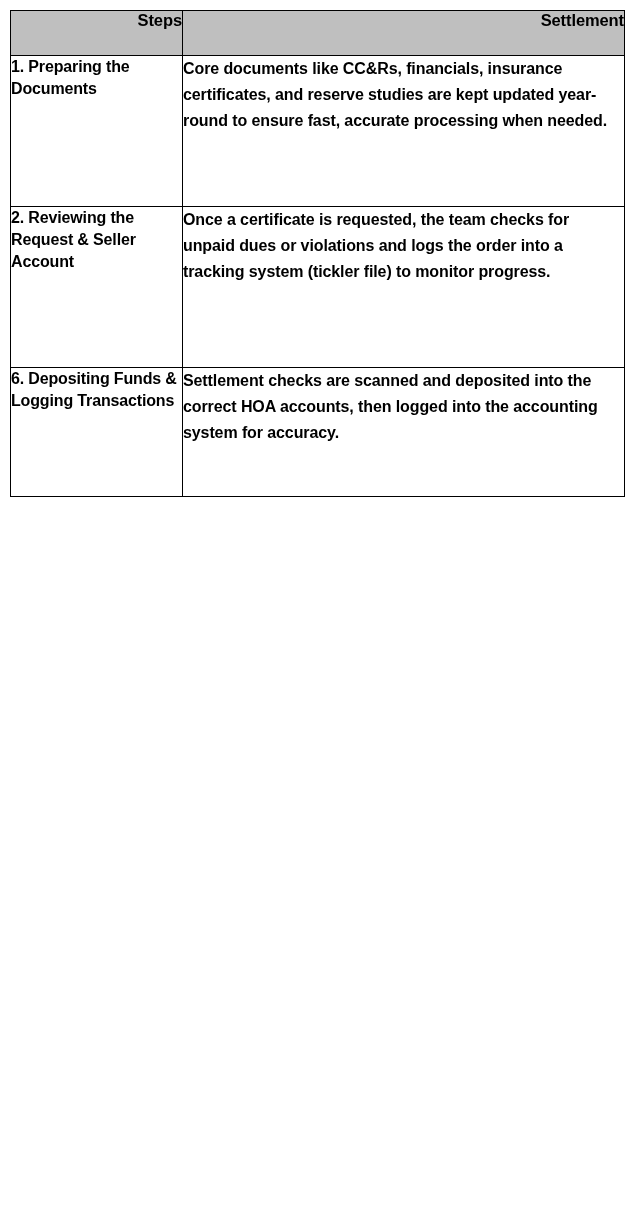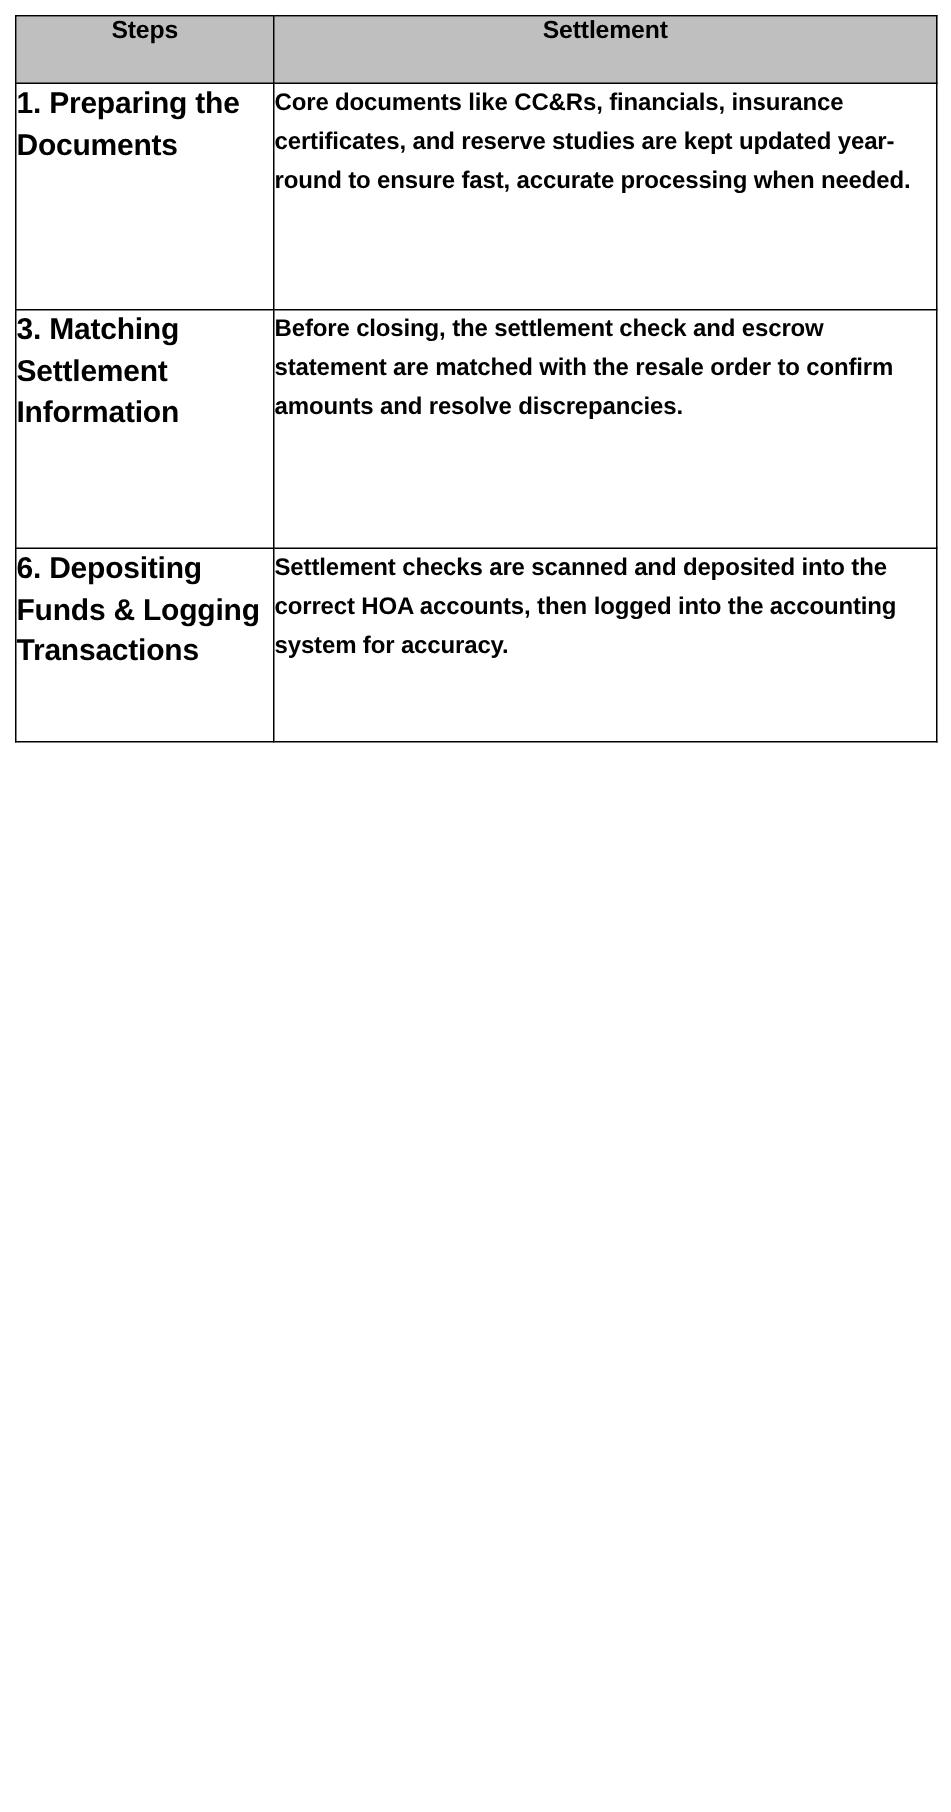--- a/index.html
+++ b/index.html
@@ -39,32 +39,32 @@
     border: 1.5px solid #000000;
     vertical-align: top;
     padding: 0;
   }
 
   
   thead th {
     background: #bfbfbf;
     height: 44px;
     padding: 0 13px;
-    text-align: center;
+    text-align: right;
     vertical-align: middle;
     font-size: 16.5px;
     font-weight: bold;
     letter-spacing: -0.1px;
     color: #000000;
   }
 
   
   td.step-cell {
     padding: 13px 12px 12px 13px;
-    font-size: 20px;
+    font-size: 16px;
     font-weight: bold;
     line-height: 1.38;
     letter-spacing: -0.15px;
   }
 
   
   td.explanation-cell {
     padding: 12px 14px 12px 13px;
     font-size: 16px;
     font-weight: bold;
@@ -106,27 +106,27 @@
 
     <tbody>
 
       <tr class="row-1">
         <td class="step-cell">1. Preparing the Documents</td>
         <td class="explanation-cell">
           <span class="expl-text">Core documents like CC&amp;Rs, financials, insurance certificates, and reserve studies are kept updated year-round to ensure fast, accurate processing when needed.</span>
         </td>
       </tr>
 
-
-      <tr class="row-3">
-        <td class="step-cell">3. Matching Settlement Information</td>
+      <tr class="row-2">
+        <td class="step-cell">2. Reviewing the Request &amp; Seller Account</td>
         <td class="explanation-cell">
-          <span class="expl-text">Before closing, the settlement check and escrow statement are matched with the resale order to confirm amounts and resolve discrepancies.</span>
+          <span class="expl-text">Once a certificate is requested, the team checks for unpaid dues or violations and logs the order into a tracking system (tickler file) to monitor progress.</span>
         </td>
       </tr>
+
 
 
 
       <tr class="row-6">
         <td class="step-cell">6. Depositing Funds &amp; Logging Transactions</td>
         <td class="explanation-cell">
           <span class="expl-text">Settlement checks are scanned and deposited into the correct HOA accounts, then logged into the accounting system for accuracy.</span>
         </td>
       </tr>
 

